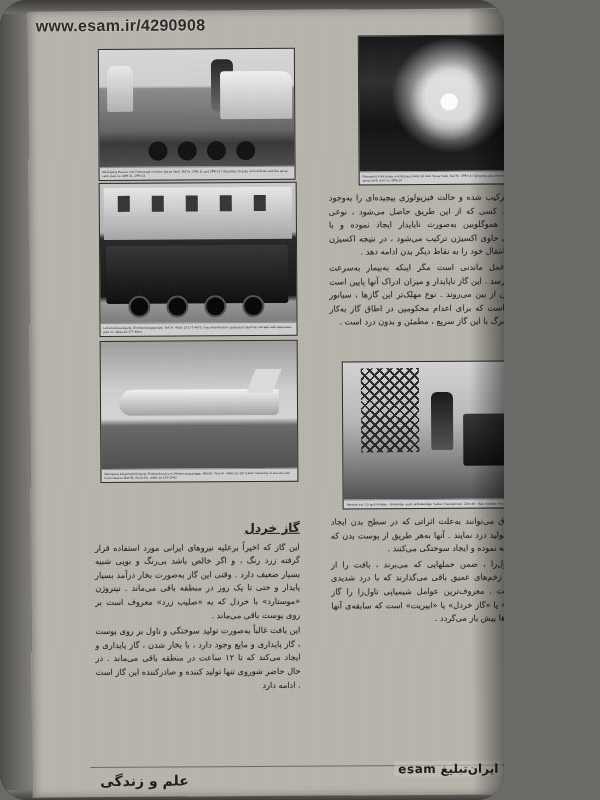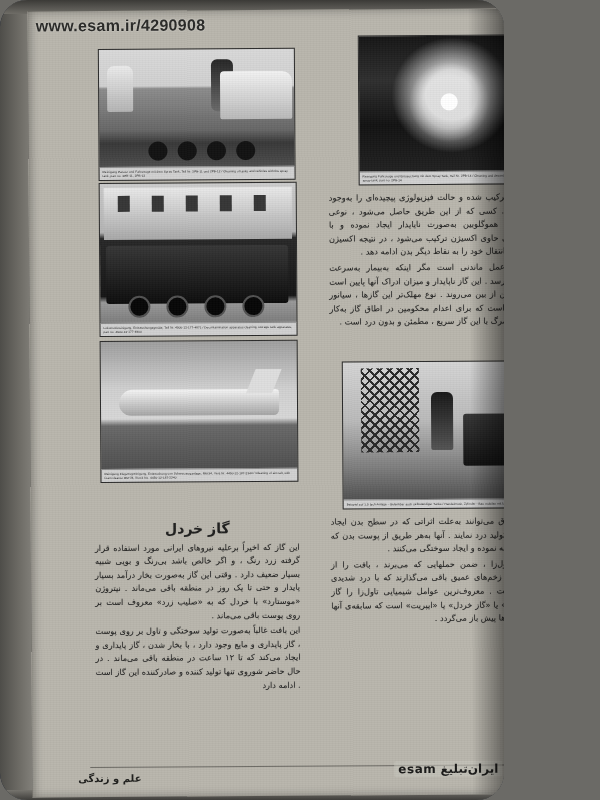--- a/index.html
+++ b/index.html
@@ -170,35 +170,36 @@
     direction:rtl;
     text-align:justify;
     color:#1f1f1e;
     font-family:"DejaVu Sans", sans-serif;
     font-size:8.2px;
     line-height:13.6px;
     text-shadow:0 0 1px rgba(0,0,0,.18);
   }
   .col p{margin:0 0 2px 0;}
   .heading{
-    text-align:center;
+    text-align:right;
     font-weight:700;
-    font-size:14px;
+    font-size:12px;
     margin:6px 0 5px 0;
+    text-decoration:underline;
   }
   #col-right-top{left:300px;top:182px;width:208px;}
   #col-left-bottom{left:64px;top:506px;width:205px;}
   #col-right-bottom{left:300px;top:506px;width:208px;}
   .rule{
     position:absolute;left:58px;top:756px;width:456px;height:1px;
     background:#4a4945;opacity:.7;
   }
   .footer{
-    position:absolute;left:46px;top:762px;
-    direction:rtl;font-size:10px;font-weight:700;color:#1d1d1b;
+    position:absolute;left:68px;top:762px;
+    direction:rtl;font-size:14px;font-weight:700;color:#1d1d1b;
     font-family:"DejaVu Sans", sans-serif;
   }
   .site-stamp{
     position:absolute;right:10px;bottom:18px;
     direction:rtl;
     font-size:12px;font-weight:700;color:#1a1a19;
     background:rgba(200,198,190,.55);
     padding:1px 4px;
     border-radius:2px;
     letter-spacing:.5px;

